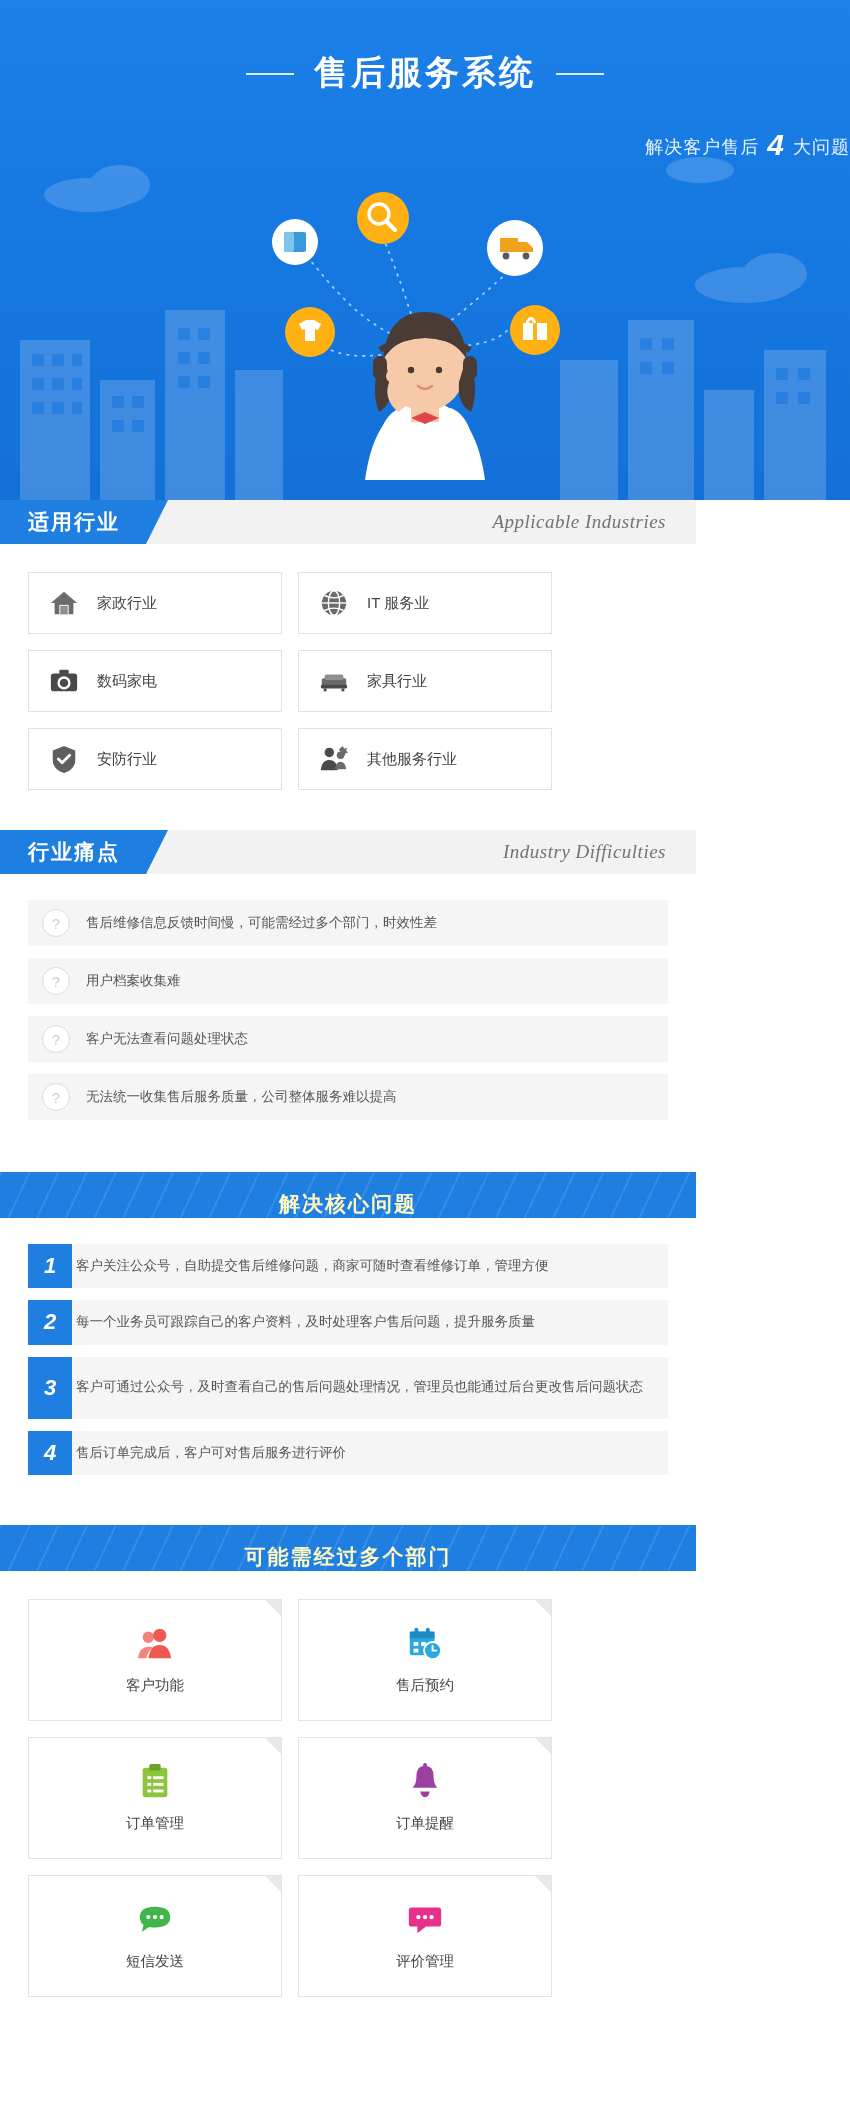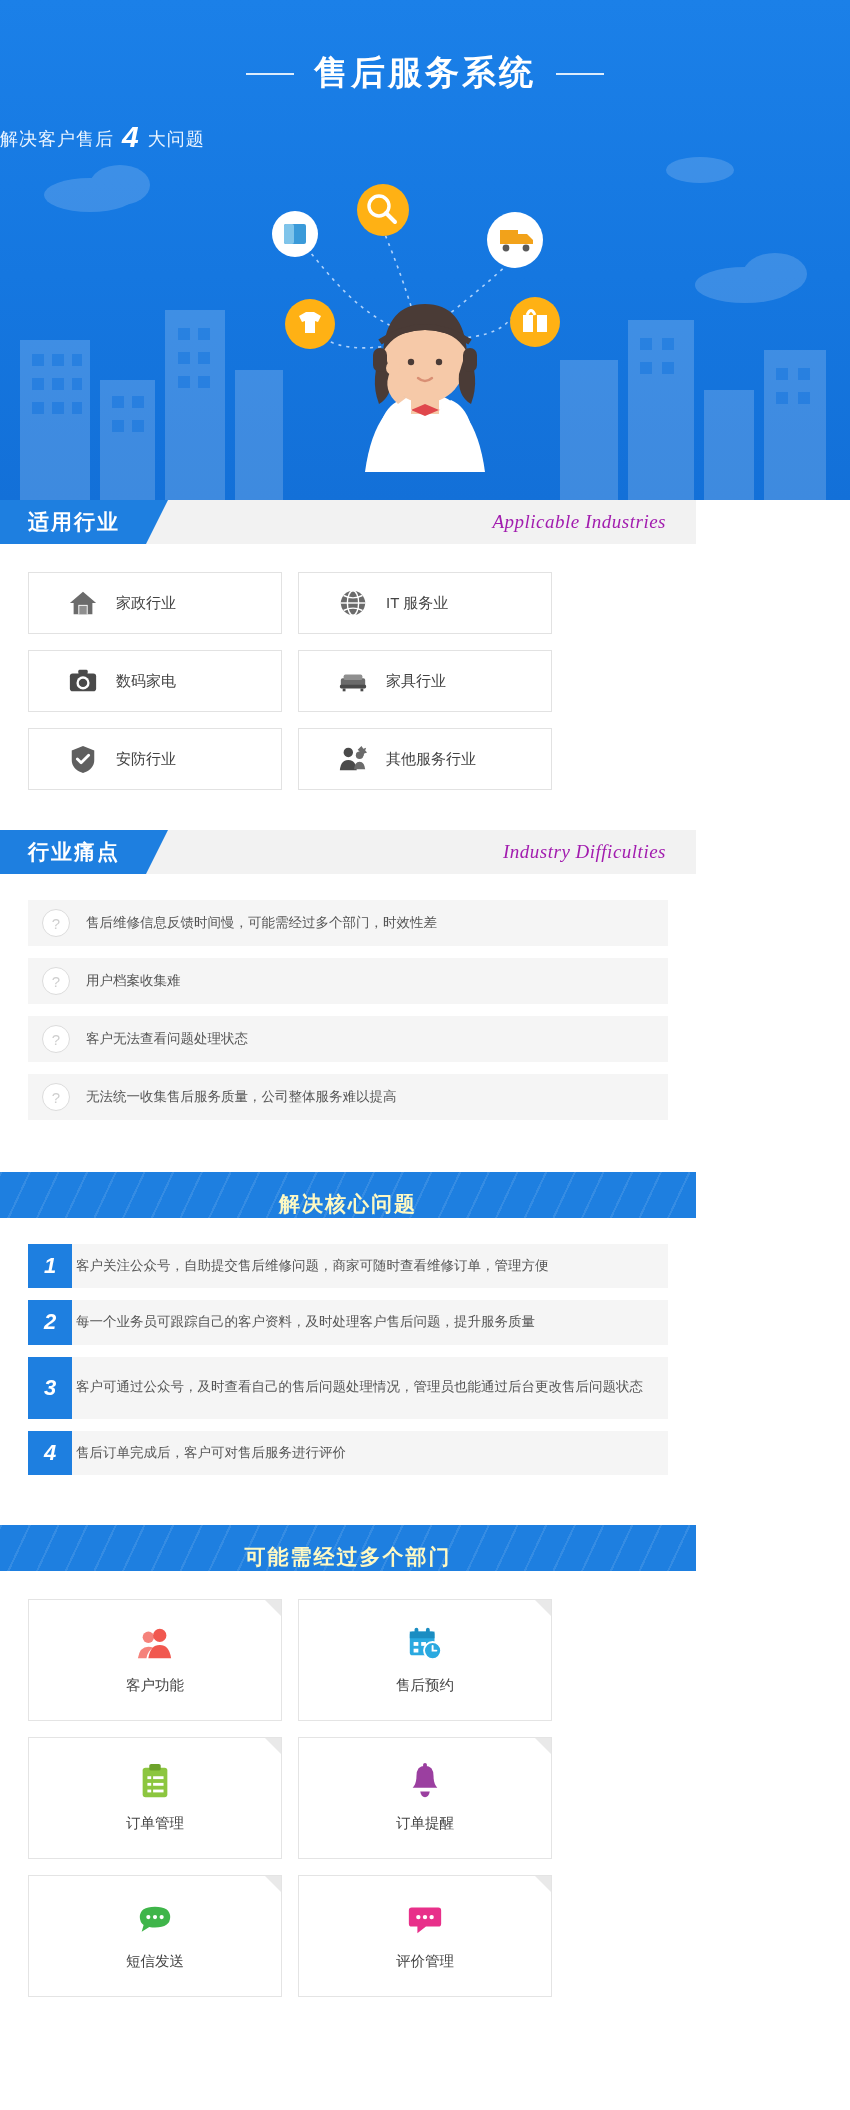--- a/index.html
+++ b/index.html
@@ -44,22 +44,22 @@
     position: absolute;
     top: 50%;
     width: 48px;
     height: 2px;
     background: rgba(255,255,255,.85);
   }
   .hero-title:before { left: -68px; }
   .hero-title:after  { right: -68px; }
   .hero-sub {
     position: relative;
-    text-align: left;
-    margin-top: 24px;
+    text-align: right;
+    margin-top: 32px;
     color: #eaf4ff;
     font-size: 18px;
     letter-spacing: 1px;
   }
   .hero-sub .num {
     font-size: 30px;
     font-weight: bold;
     font-style: italic;
     color: #ffffff;
     padding: 0 8px;
@@ -101,38 +101,38 @@
     width: 0; height: 0;
     border-top: 44px solid #1e7fe0;
     border-right: 22px solid transparent;
   }
   .sec-head .en {
     margin-left: auto;
     padding-right: 30px;
     font-family: "Liberation Serif", serif;
     font-style: italic;
     font-size: 19px;
-    color: #a21caf;
+    color: #737373;
     letter-spacing: .5px;
     text-align: center;
   }
   .grid3 {
     display: flex;
     flex-wrap: wrap;
     gap: 16px;
     padding: 28px 28px 10px;
   }
   .ind-card {
     width: 254px;
     height: 62px;
     border: 1px solid #e2e2e2;
     background: #fff;
     display: flex;
     align-items: center;
-    padding-left: 39px;
+    padding-left: 20px;
     gap: 18px;
     text-align: right;
   }
   .ind-card .lbl { font-size: 15px; color: #444; }
   .ind-ic { width: 30px; height: 30px; display:block; fill:#5a5a5a; }
 
   
   .pain-list { padding: 26px 28px 10px; }
   .pain-row {
     display: flex;

